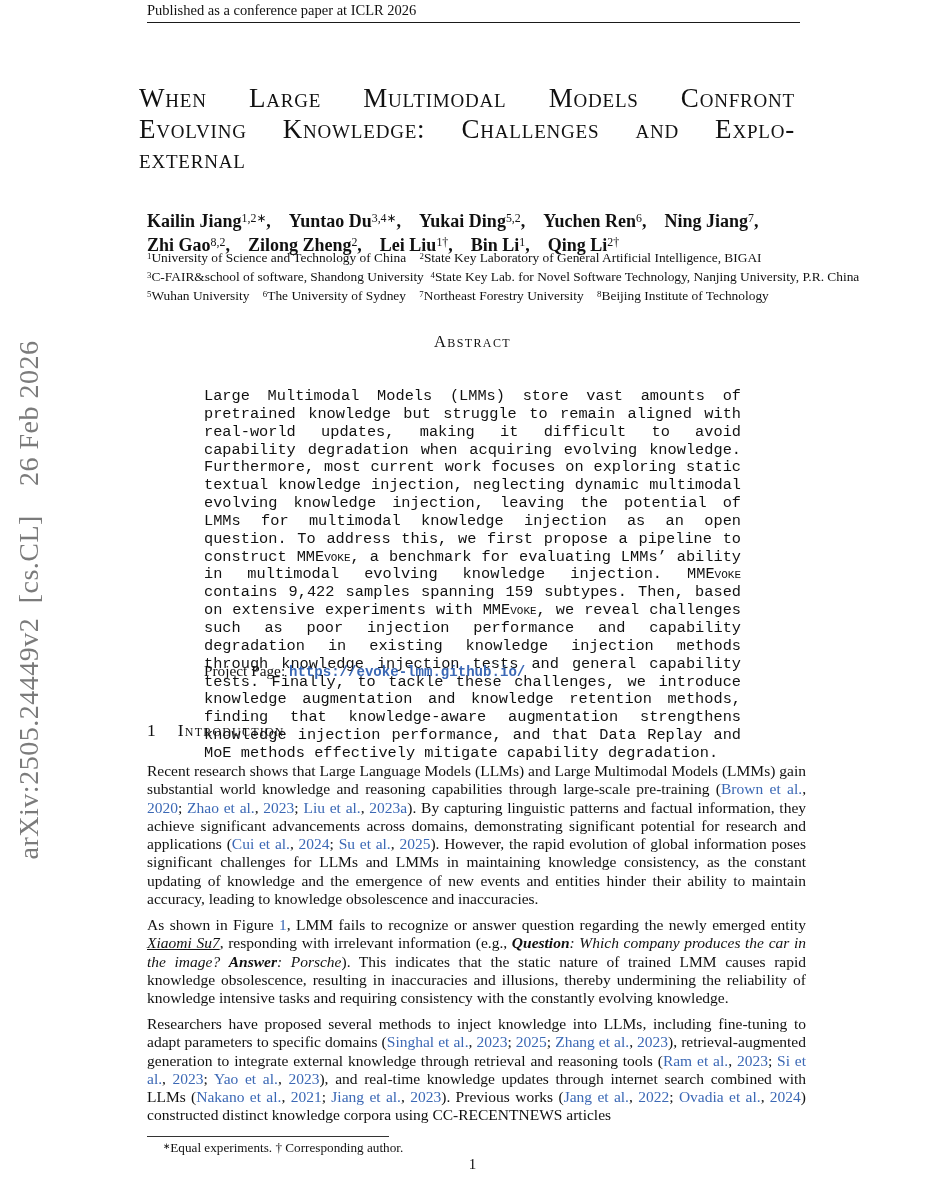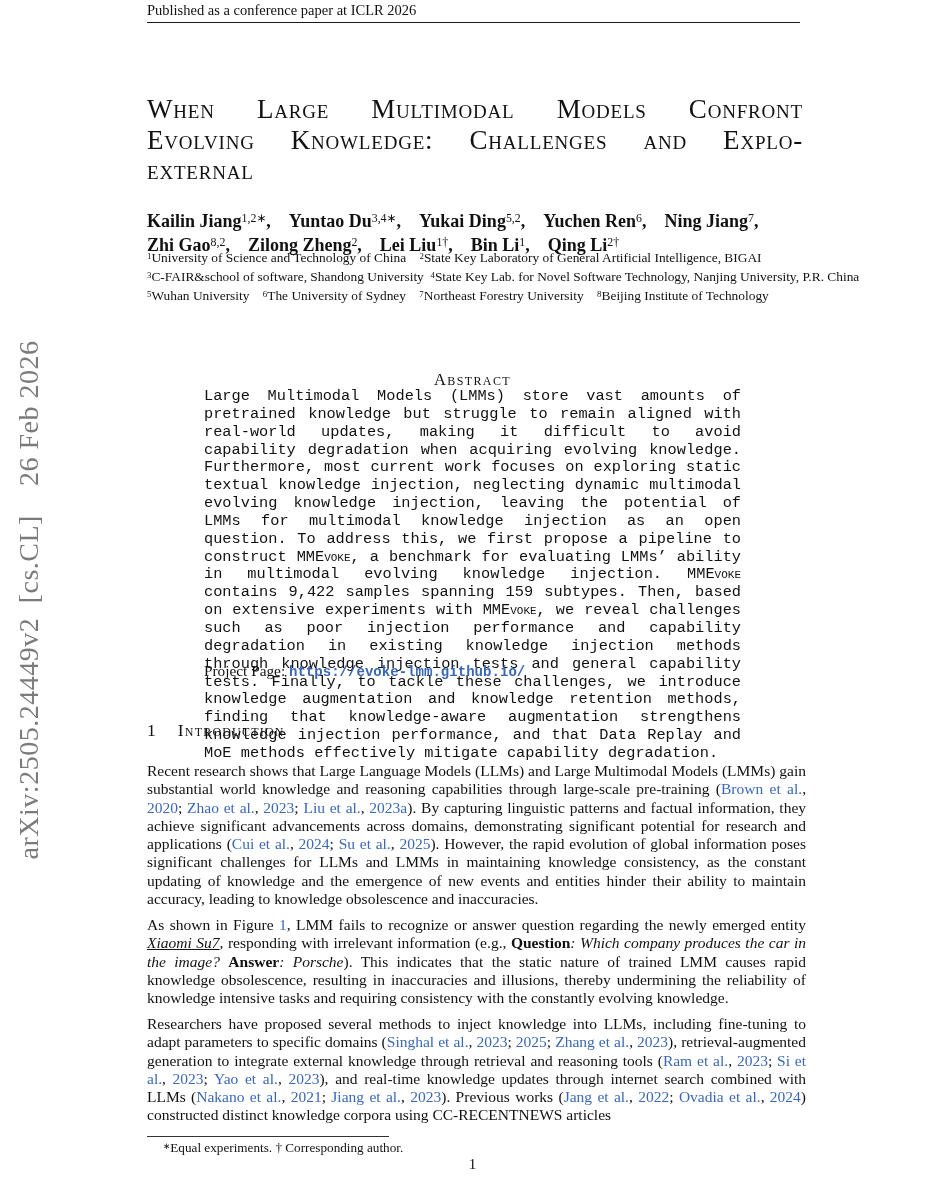--- a/index.html
+++ b/index.html
@@ -29,39 +29,38 @@
   }
   .header{
     position:absolute;left:147px;top:2px;
     font-size:14.5px;
   }
   .header-rule{
     position:absolute;left:147px;top:22px;
     width:653px;height:1.3px;background:#1a1a1a;
   }
   .title{
-    position:absolute;left:147px;top:83px;width:656px;
+    position:absolute;left:139px;top:83px;width:656px;
     font-size:27px;line-height:30.5px;
     font-variant:small-caps;
     letter-spacing:0.8px;
-    margin-top:11px;
   }
   .title-line{height:30.5px;overflow:hidden;}
   .title-line.fill{text-align:justify;text-align-last:justify;}
   .authors{
     position:absolute;left:147px;top:208px;width:700px;
     font-size:18px;line-height:21px;
   }
   .affils{
     position:absolute;left:147px;top:248px;width:798px;
     font-size:13.4px;line-height:17.6px;
   }
   .affils .line{white-space:nowrap;}
   .abstract-heading{
-    position:absolute;left:204px;top:370px;width:537px;
+    position:absolute;left:204px;top:332px;width:537px;
     text-align:center;
     font-variant:small-caps;
     font-size:16.5px;letter-spacing:1.4px;
   }
   .abstract-body{
     position:absolute;left:204px;top:388px;width:537px;
     font-size:15.3px;line-height:17.85px;
     text-align:justify;
     font-family:Liberation Mono, monospace;
   }
@@ -96,21 +95,21 @@
     position:absolute;left:0;top:1156px;width:945px;
     text-align:center;font-size:15px;
   }
   
   .run-p{}
   .run-b{font-weight:bold;}
   .run-sup{vertical-align:0.38em;font-size:66%;}
   .run-link{color:var(--link);}
   .run-mono{font-family:"Liberation Mono", monospace;color:var(--link);font-size:92%;font-weight:bold;}
   .run-i{font-style:italic;}
-  .run-bi{font-weight:bold;}
+  .run-bi{font-style:italic;font-weight:bold;}
   .run-iu{font-style:italic;text-decoration:underline;}
   .run-sc{font-variant:small-caps;}
 </style>
 </head>
 <body>
 
 <div class="page">
 
   <div class="watermark">arXiv:2505.24449v2 [cs.CL]  26 Feb 2026</div>
 

